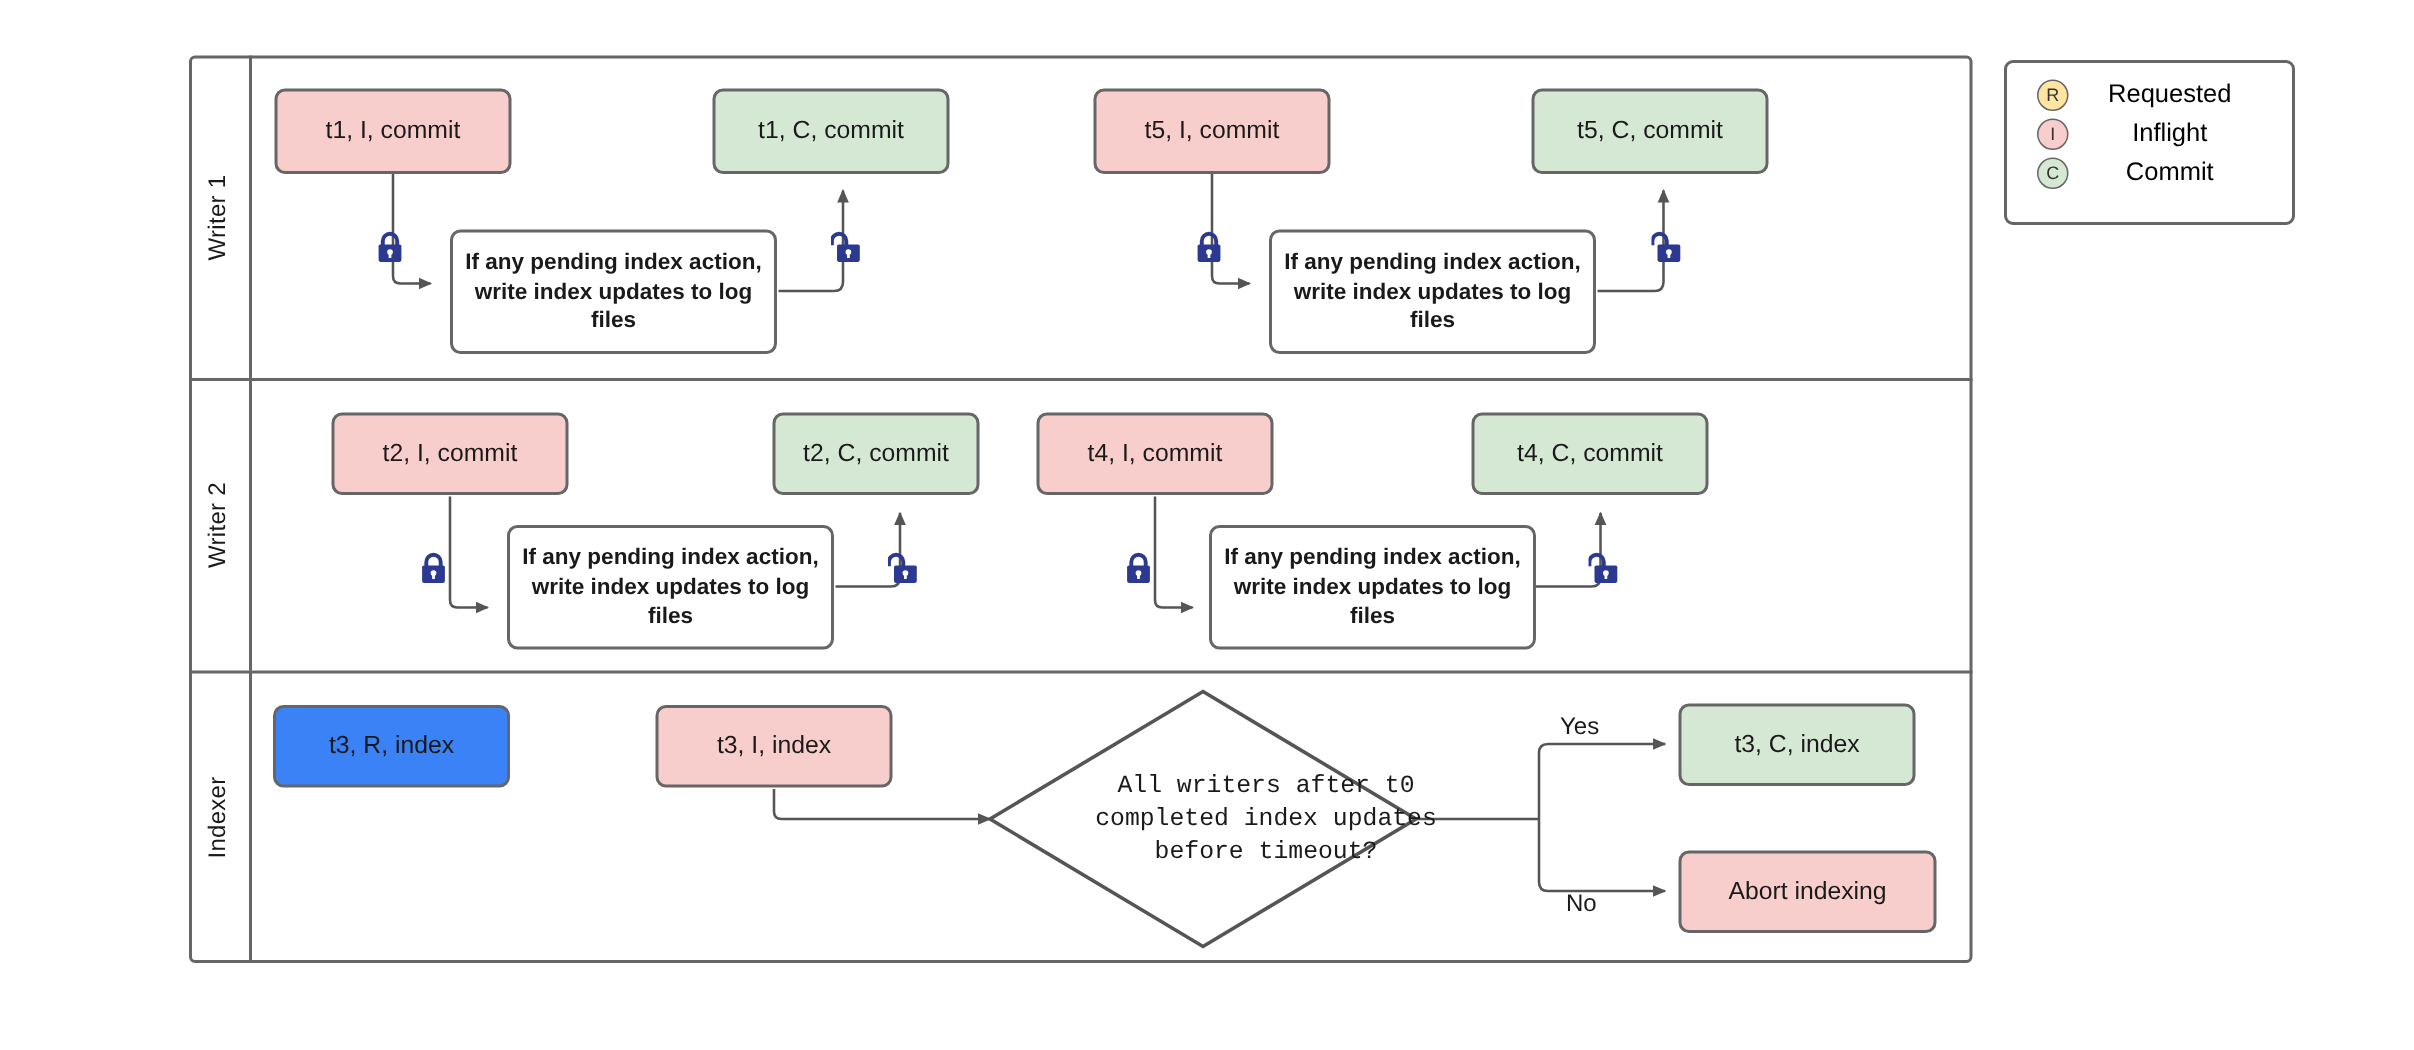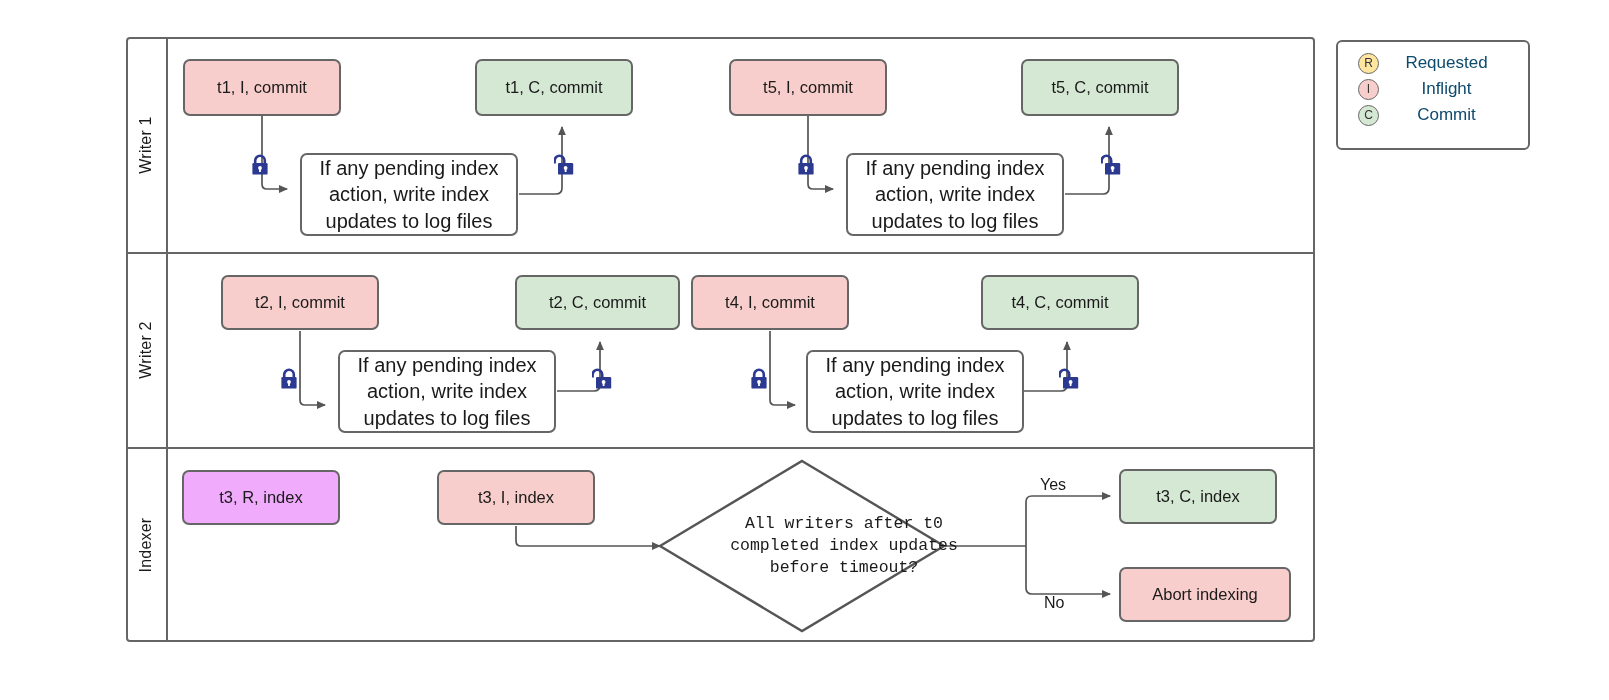--- a/index.html
+++ b/index.html
@@ -76,23 +76,23 @@
     align-items: center;
     justify-content: center;
     text-align: center;
     font-size: 16.5px;
     color: #1a1a1a;
     line-height: 1.28;
     padding: 2px 6px;
   }
   .node.pink  { background: #f8cecc; text-align: center; }
   .node.green { background: #d5e8d4; }
-  .node.yellow{ background: #f0abfc; }
+  .node.yellow{ background: #3b82f6; }
   .node.white { background: #ffffff; }
-  .node.multiline { font-size: 20px; line-height: 1.33; }
+  .node.multiline { font-size: 15px; line-height: 1.33; font-weight: bold; }
 
   
   .diamond-wrap {
     position: absolute;
   }
   .diamond-text {
     position: absolute;
     left: 0; top: 0;
     width: 100%;
     height: 100%;
@@ -154,21 +154,21 @@
     color: #333333;
     flex: 0 0 auto;
   }
   .legend-dot.yellow { background: #ffe6a0; }
   .legend-dot.pink   { background: #f8cecc; }
   .legend-dot.green  { background: #d5e8d4; }
   .legend-text {
     flex: 1 1 auto;
     text-align: center;
     font-size: 17px;
-    color: #0c4a6e;
+    color: #000000;
     padding-right: 14px;
   }
 </style>
 </head>
 <body>
 
 <div id="canvas">
 
   <div class="pool"></div>
 
@@ -240,21 +240,21 @@
   </div>
 
   <div class="node pink" style="left:221px; top:275px; width:158px; height:55px;">
     <span>t2, I, commit</span>
   </div>
 
   <div class="node white multiline" style="left:338px; top:350px; width:218px; height:83px;">
     <span>If any pending index action, write index updates to log files</span>
   </div>
 
-  <div class="node green" style="left:515px; top:275px; width:165px; height:55px;">
+  <div class="node green" style="left:515px; top:275px; width:138px; height:55px;">
     <span>t2, C, commit</span>
   </div>
 
   <div class="node pink" style="left:691px; top:275px; width:158px; height:55px;">
     <span>t4, I, commit</span>
   </div>
 
   <div class="node white multiline" style="left:806px; top:350px; width:218px; height:83px;">
     <span>If any pending index action, write index updates to log files</span>
   </div>

